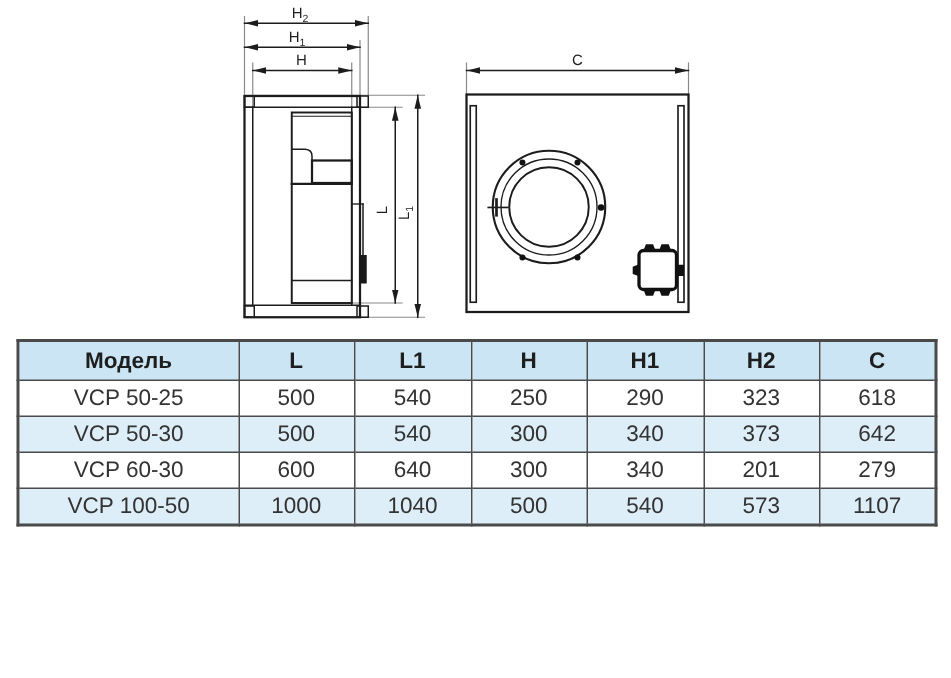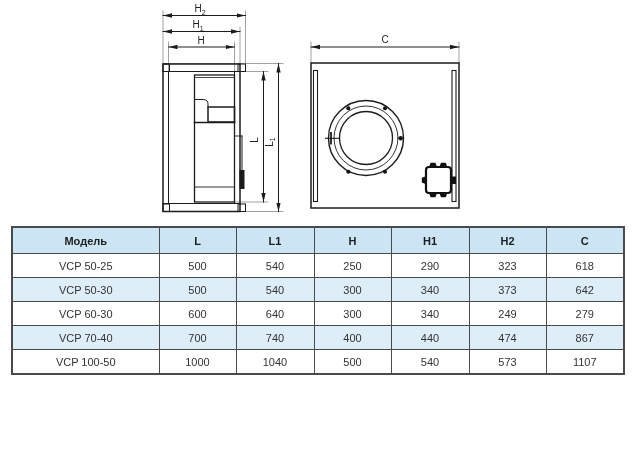--- a/index.html
+++ b/index.html
@@ -6,21 +6,21 @@
   body{
     width:634px;height:452px;background:#ffffff;position:relative;
     font-family:"Liberation Sans",sans-serif;overflow:hidden;
   }
   .drawing{position:absolute;top:0;left:0;}
   .dim-text{font-size:10px;fill:#1f1f1f;}
   .dim-sub{font-size:7px;}
   table.dims{
     position:absolute;left:11px;top:226px;width:614px;
     border-collapse:collapse;table-layout:fixed;
-    font-size:11px;color:#333;border:2px solid #4a4a4a;
+    font-size:15px;color:#333;border:2px solid #4a4a4a;
   }
   table.dims th,table.dims td{
     border:1px solid #4a4a4a;text-align:center;vertical-align:middle;
     padding:0;overflow:hidden;white-space:nowrap;
   }
   table.dims th{background:#cbe5f4;font-weight:bold;color:#1e1e1e;height:25px;}
   table.dims td{height:23px;background:#ffffff;}
   table.dims tbody tr:nth-child(even) td{background:#ddeef8;}
 </style>
 </head>
@@ -174,31 +174,22 @@
         <td>340</td>
         <td>373</td>
         <td>642</td>
       </tr>
       <tr>
         <td>VCP 60-30</td>
         <td>600</td>
         <td>640</td>
         <td>300</td>
         <td>340</td>
-        <td>249</td>
+        <td>201</td>
         <td>279</td>
-      </tr>
-      <tr>
-        <td>VCP 70-40</td>
-        <td>700</td>
-        <td>740</td>
-        <td>400</td>
-        <td>440</td>
-        <td>474</td>
-        <td>867</td>
       </tr>
       <tr>
         <td>VCP 100-50</td>
         <td>1000</td>
         <td>1040</td>
         <td>500</td>
         <td>540</td>
         <td>573</td>
         <td>1107</td>
       </tr>

